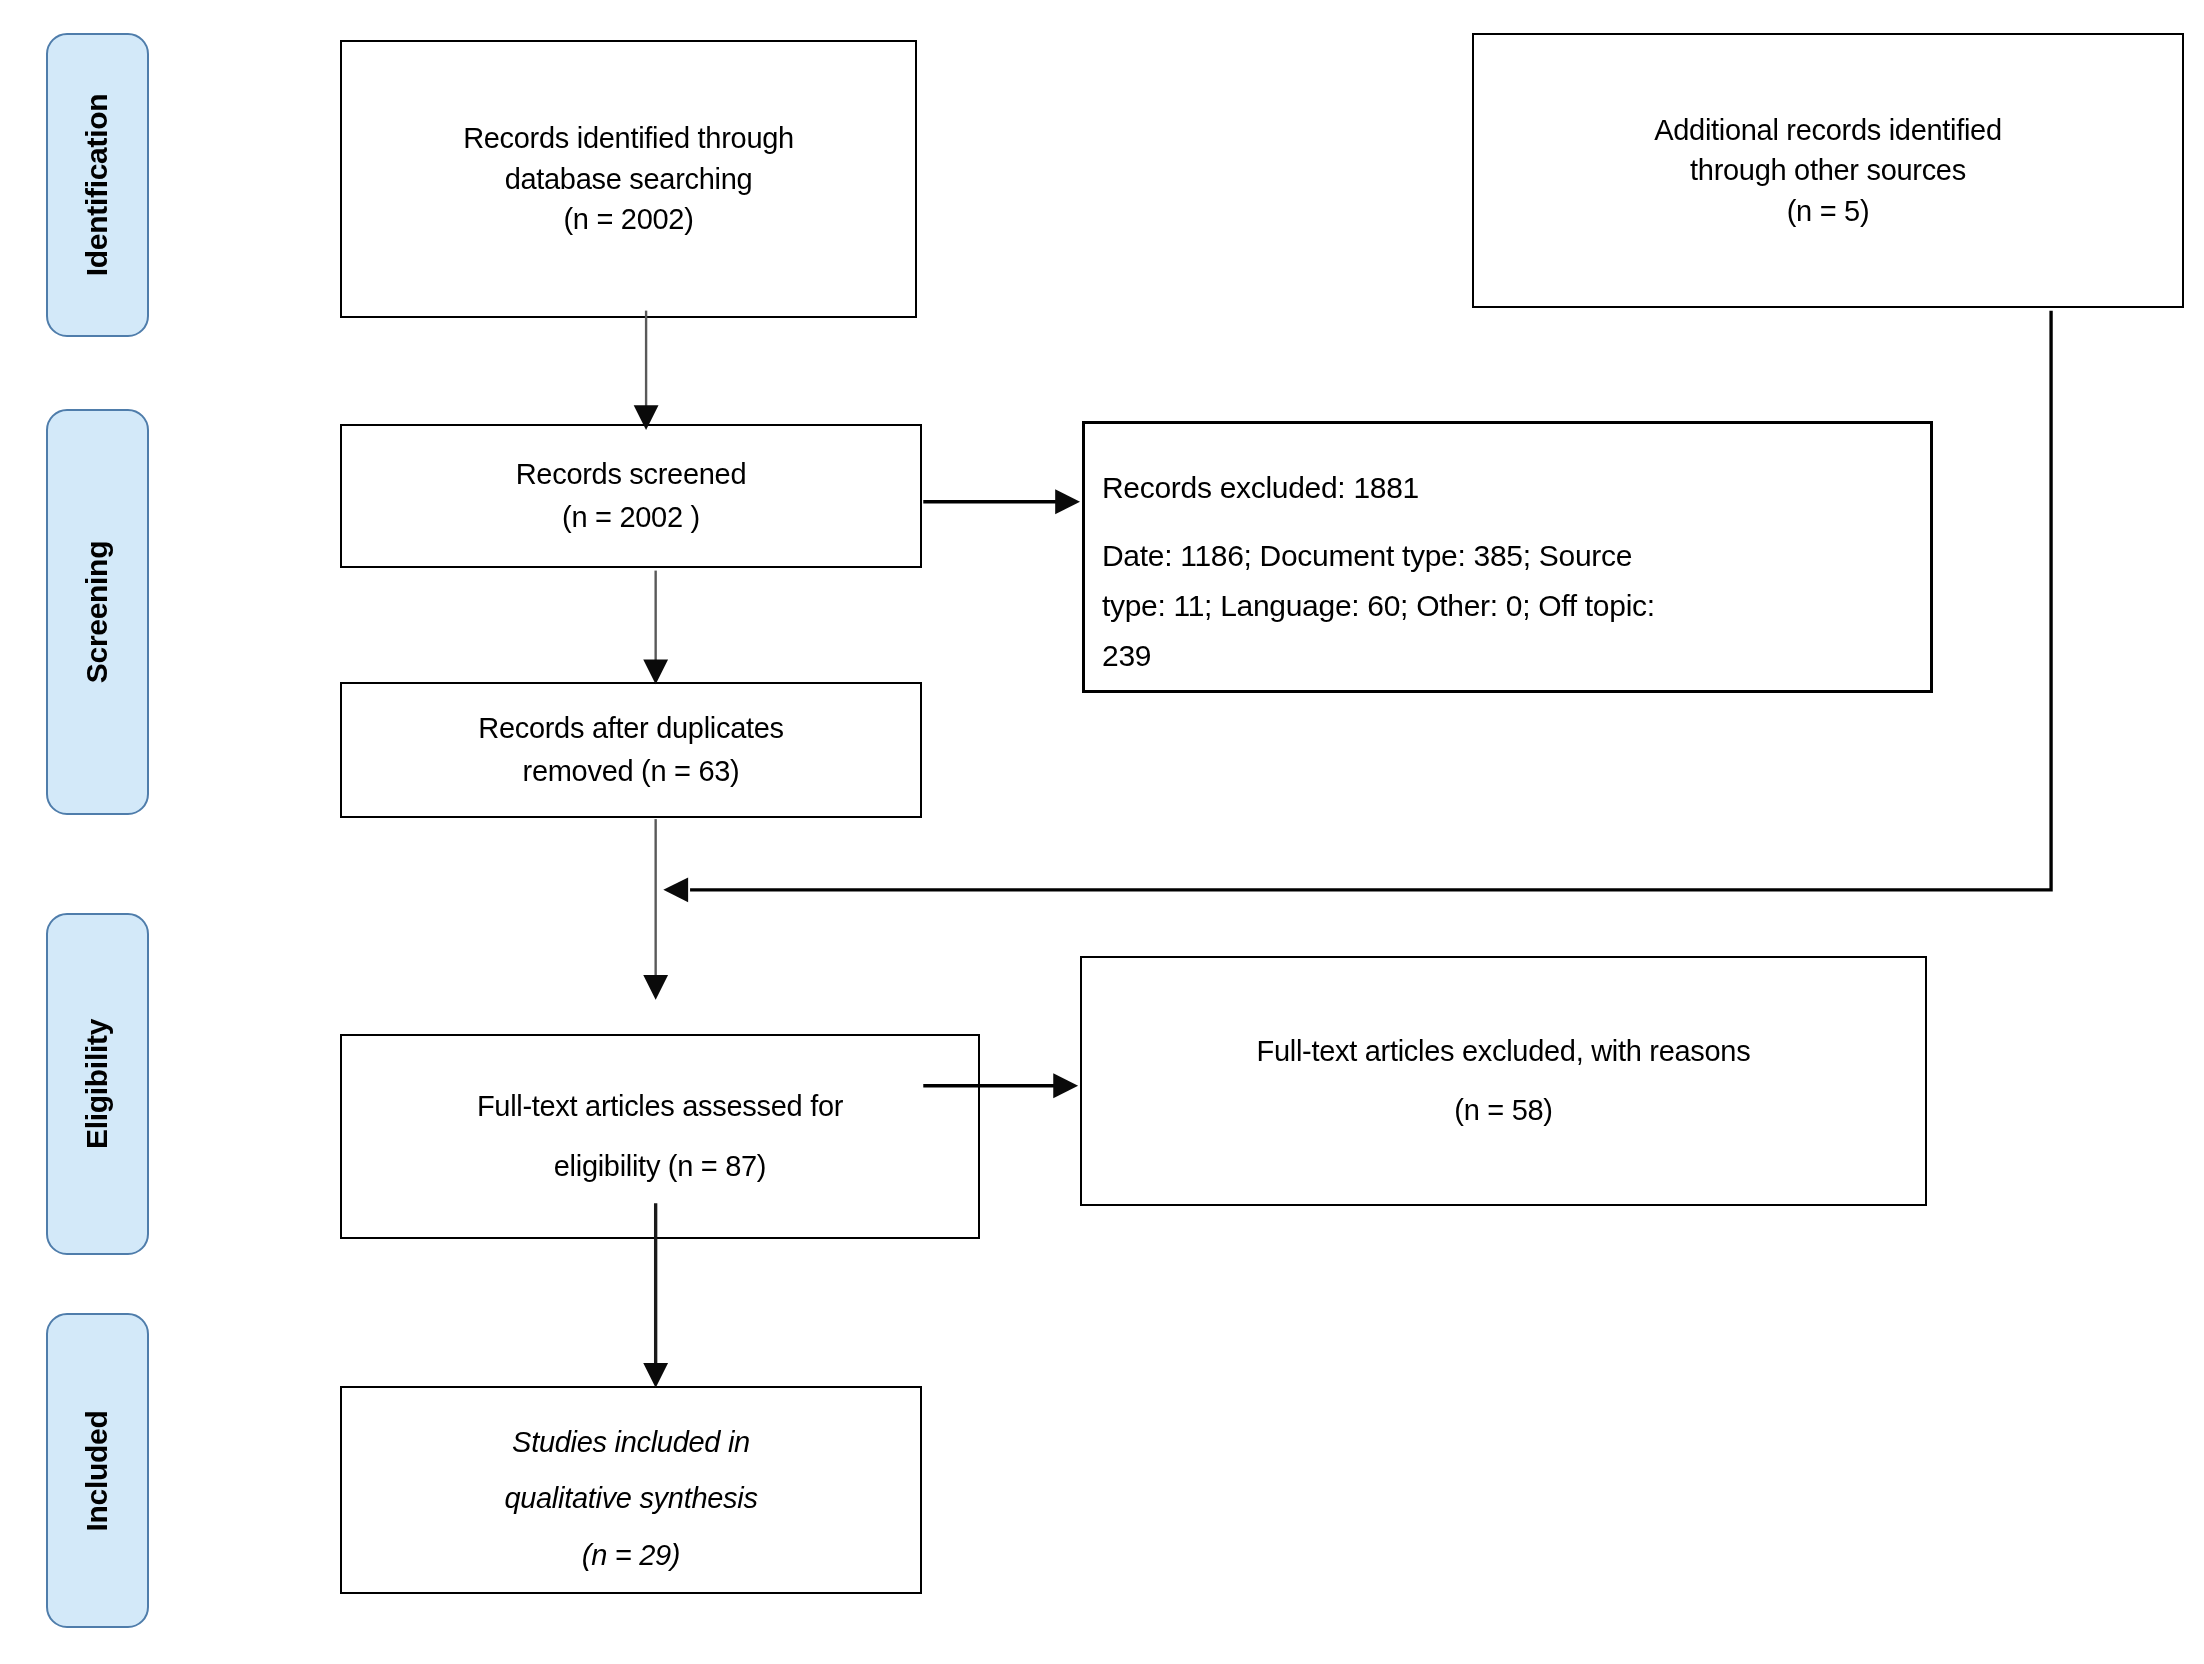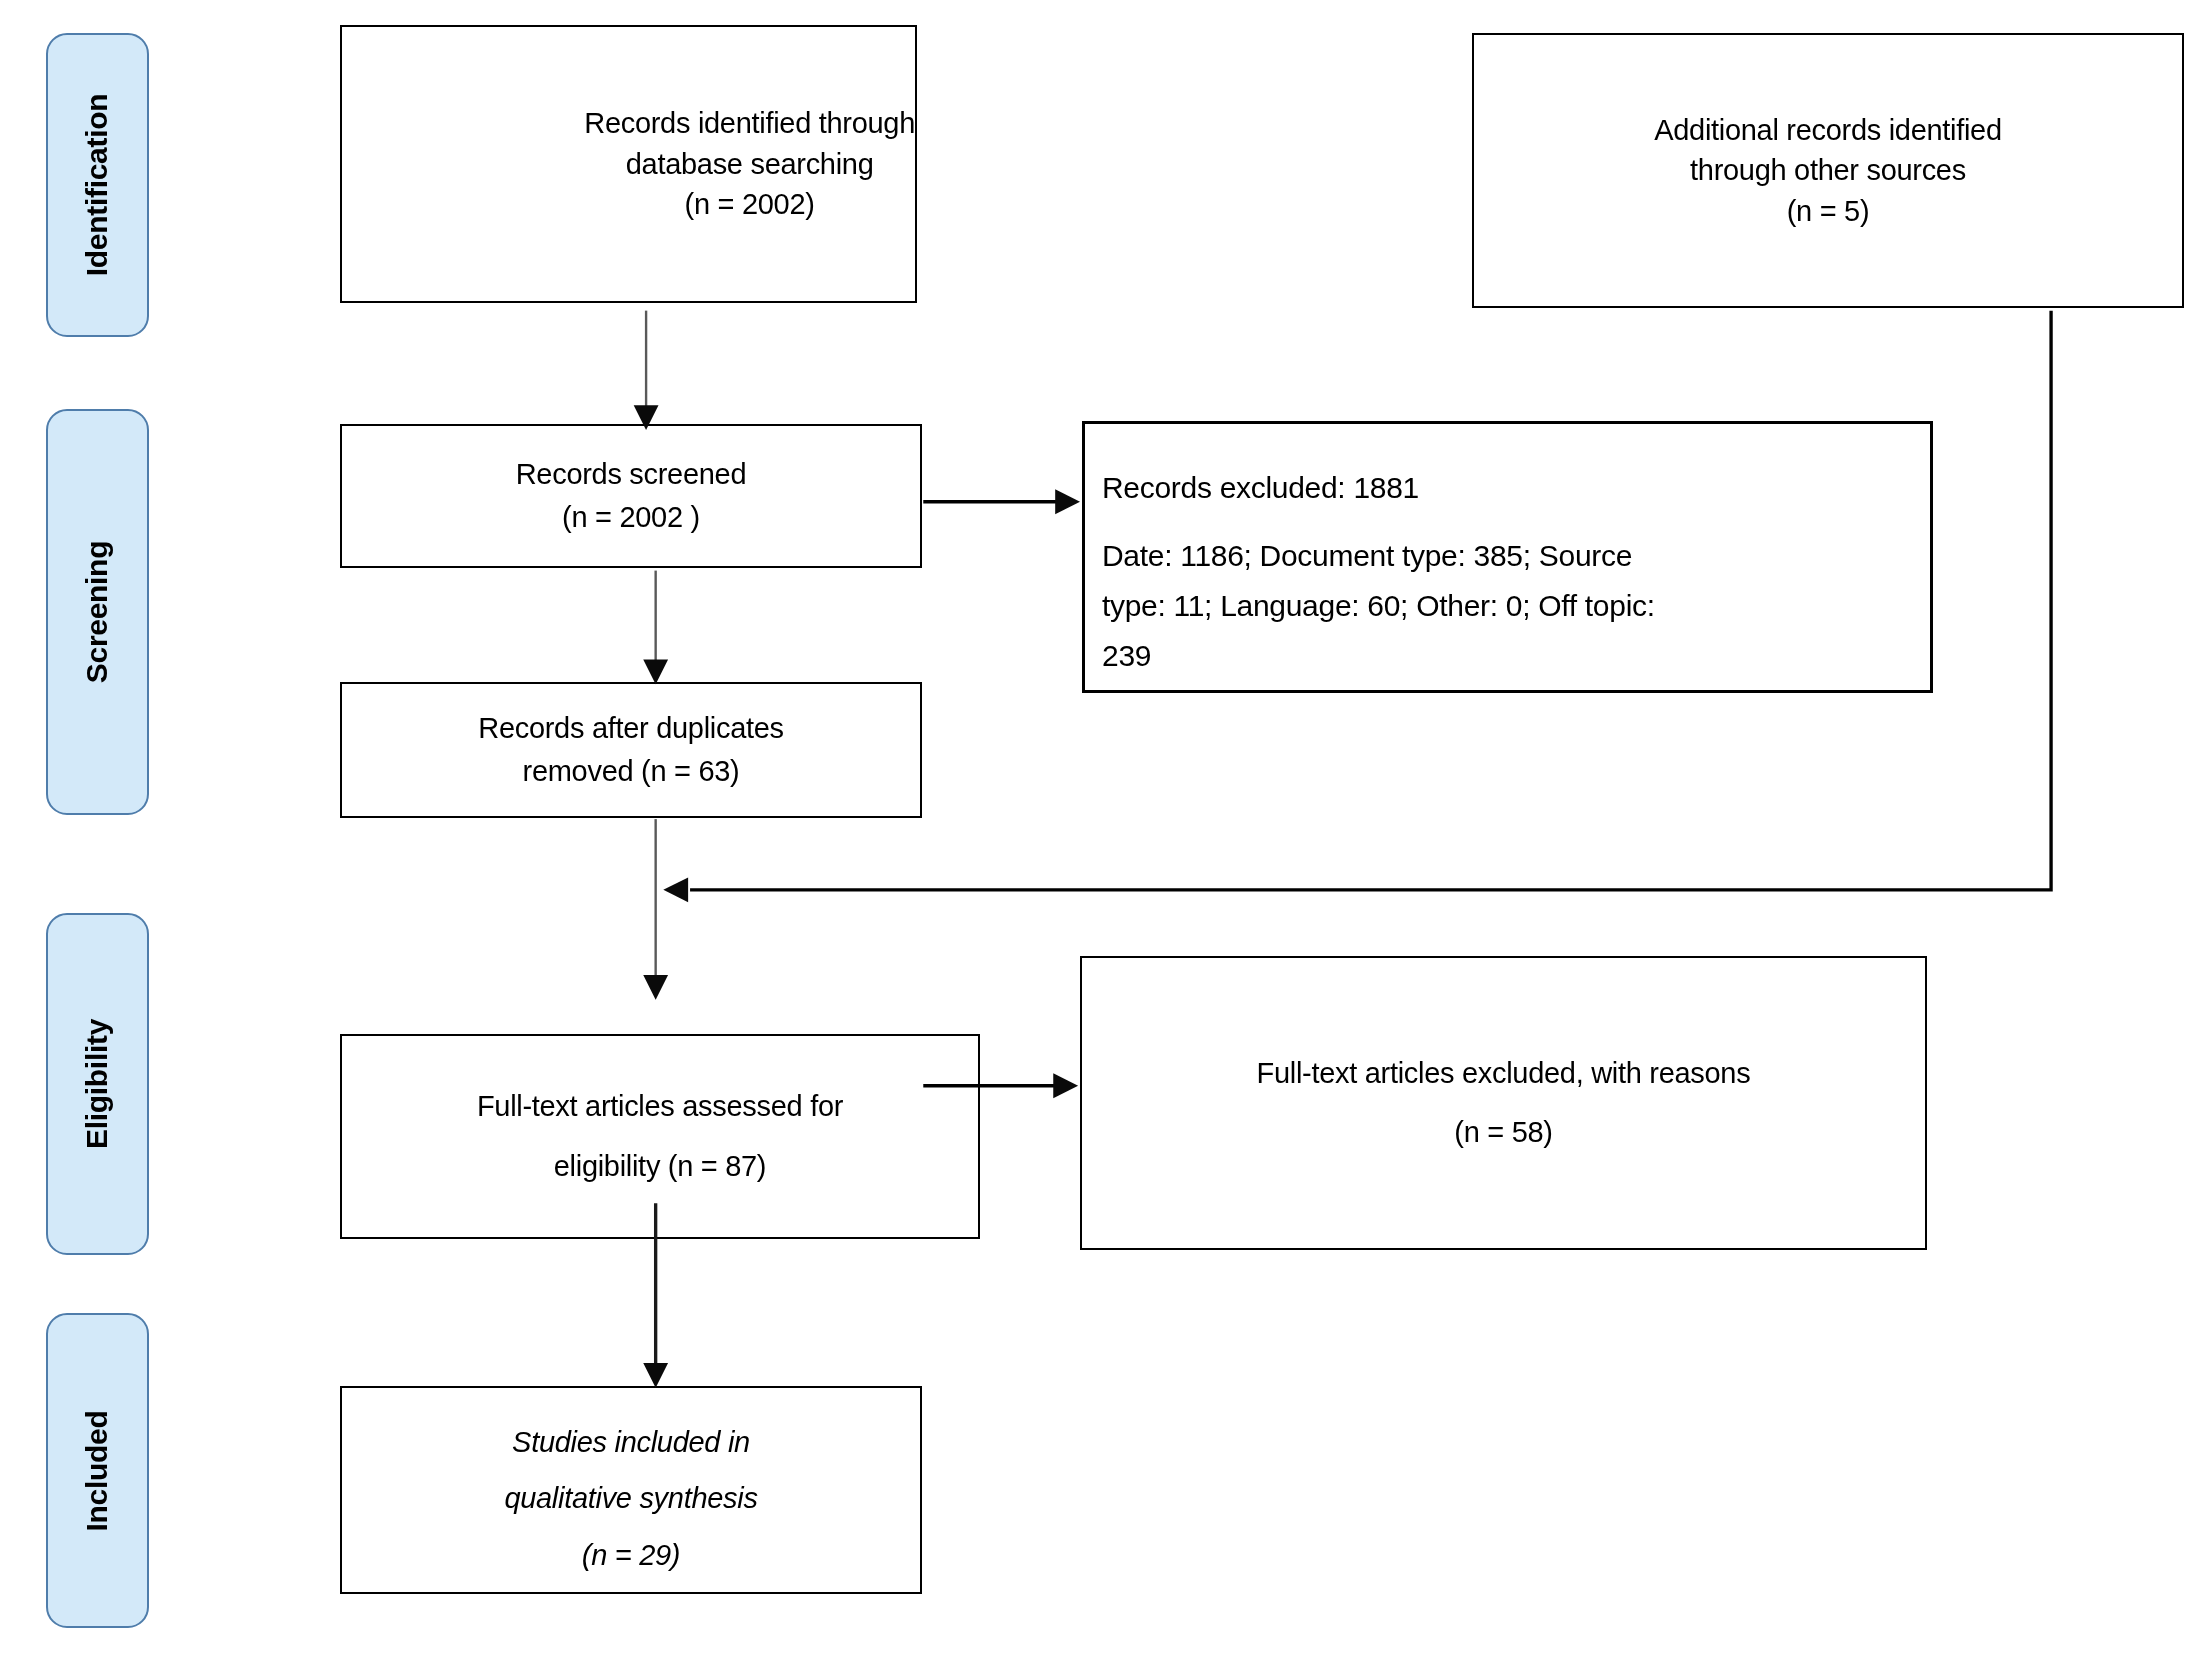--- a/index.html
+++ b/index.html
@@ -40,30 +40,30 @@
     box-sizing:border-box;
     background:#ffffff;
     border:2.9px solid #000000;
     display:flex; align-items:center; justify-content:center;
     text-align:center;
     font-size:29px;
     letter-spacing:-0.3px;
   }
   .btxt { white-space:pre-line; }
 
-  #box-identified  { left:340px;  top:25px;   width:577px; height:278px;justify-content:flex-end; }
+  #box-identified  { left:340px;  top:40px;   width:577px; height:278px; }
   #box-additional  { left:1472px; top:33px;   width:712px; height:275px; }
   #box-screened    { left:340px;  top:424px;  width:582px; height:144px; }
   #box-excluded    { left:1082px; top:421px;  width:851px; height:272px;
                      border-width:3.8px;
                      align-items:flex-end; justify-content:flex-start;
                      text-align:left; padding:9.6px 17px; font-size:30px; }
   #box-duplicates  { left:340px;  top:682px;  width:582px; height:136px; }
   #box-fulltext    { left:340px;  top:1034px; width:640px; height:205px;text-align:center; }
-  #box-ft-excluded { left:1080px; top:956px; width:847px; height:294px; }
+  #box-ft-excluded { left:1080px; top:956px; width:847px; height:250px; }
   #box-studies     { left:340px;  top:1386px; width:582px; height:208px; }
 
   #box-identified .btxt,  #box-additional .btxt  { line-height:1.4; }
   #box-screened .btxt,    #box-duplicates .btxt  { line-height:1.5; }
   #box-fulltext .btxt,    #box-ft-excluded .btxt { line-height:2.05; }
   #box-studies .btxt      { line-height:1.95; padding-top:17px;font-style:italic; }
 
   #box-excluded p { margin:0; white-space:pre-line; }
   #box-excluded .excl-title  { line-height:1.35; }
   #box-excluded .excl-detail { line-height:1.66; margin-top:23px; }

